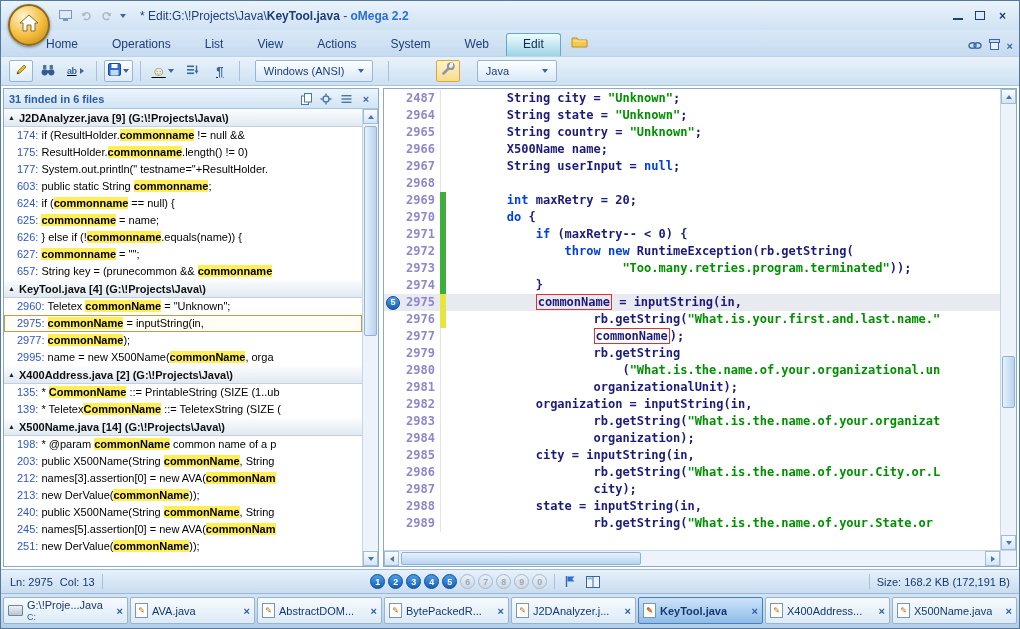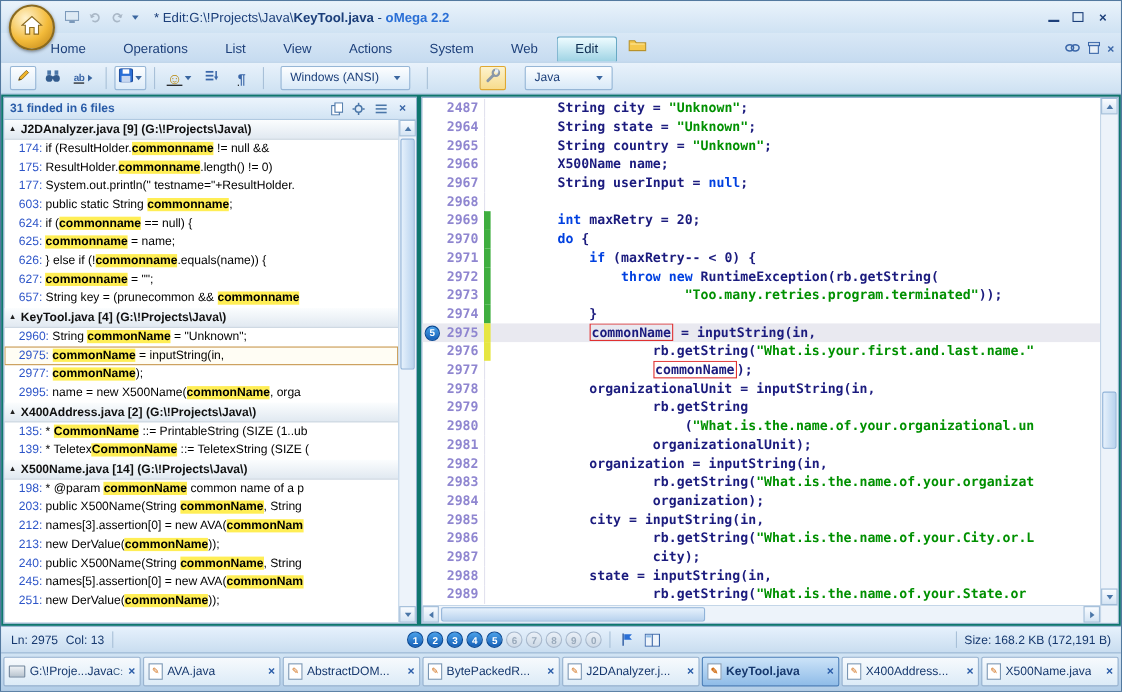--- a/index.html
+++ b/index.html
@@ -48,21 +48,21 @@
   .tdrop { height:22px; border:1px solid #96b6d6; border-radius:2px;
            background:linear-gradient(#fdfeff,#d8e9f8); font-size:11px; color:#1c3f7a;
            display:flex; align-items:center; padding:0 8px; gap:0; }
   .arr-dn { width:0; height:0; border-left:3px solid transparent; border-right:3px solid transparent;
             border-top:4px solid #3a66a0; }
   .smiley { font-size:14px; color:#b8860b; line-height:1; }
   .pilcrow { font-size:13px; font-weight:bold; color:#3a66a8; line-height:1; }
   .replace-txt { font-size:9px; font-weight:bold; color:#3a66a8; letter-spacing:-.5px; }
 
   
-  .main { flex:1; min-height:0; display:flex; padding:2px; background:#0f766e; }
+  .main { flex:1; min-height:0; display:flex; padding:2px; background:#ffffff; }
 
   
   .panel { width:376px; flex:none; background:#fff; border:1px solid #8aaacb; display:flex; flex-direction:column; min-height:0; }
   .panel-head { height:20px; flex:none; display:flex; align-items:center; gap:6px; padding:0 5px;
                 background:linear-gradient(#ecf4fc,#d2e4f4); border-bottom:1px solid #a8c4de;
                 font-size:11px; font-weight:bold; color:#2a5ca8; }
   .panel-head .spacer { flex:1; }
   .phic { width:14px; height:14px; display:flex; align-items:center; justify-content:center;
           color:#3a66a8; font-size:11px; font-weight:bold; }
   .panel-body { flex:1; min-height:0; display:flex; }
@@ -130,21 +130,21 @@
   .st-spacer { flex:1; }
   .stic { width:16px; height:14px; display:flex; align-items:center; justify-content:center; }
 
   
   .tabbar { height:35px; flex:none; display:flex; gap:2px; padding:3px 2px 4px;
             background:linear-gradient(#d2e4f4,#b2cde7); border-top:1px solid #9cb8d4; }
   .ftab { flex:1; min-width:0; display:flex; align-items:center; gap:4px; padding:0 4px;
           background:linear-gradient(#f7fafd,#dcebf7); border:1px solid #9ab4d0; border-radius:2px;
           font-size:11px; color:#16386e; overflow:hidden; white-space:nowrap; }
   .ftab.active { background:linear-gradient(#cce3f8,#8fbce8); border-color:#4a7eb8; font-weight:bold; }
-  .ftab .lblwrap { display:flex; flex-direction:row; line-height:12px; min-width:0; overflow:hidden; }
+  .ftab .lblwrap { display:flex; flex-direction:column; line-height:12px; min-width:0; overflow:hidden; }
   .ftab .sub { font-size:9px; color:#3a5c86; }
   .ftab .x { margin-left:auto; color:#2a5ca8; font-size:11px; font-weight:bold; flex:none; }
   .page-ic { width:13px; height:15px; flex:none; background:#fff; border:1px solid #7a96b4;
              display:flex; align-items:center; justify-content:center; font-size:8px; color:#d06a10; }
   .drive-ic { width:15px; height:11px; flex:none; background:linear-gradient(#eef2f6,#b9c4cf);
               border:1px solid #70849a; border-radius:1px; }
 </style>
 </head>
 <body>
 
@@ -333,21 +333,21 @@
             <div class="rline"><span class="rnum">174: </span><span>if (ResultHolder.</span><span class="hl">commonname</span><span> != null &amp;&amp;</span></div>
             <div class="rline"><span class="rnum">175: </span><span>ResultHolder.</span><span class="hl">commonname</span><span>.length() != 0)</span></div>
             <div class="rline"><span class="rnum">177: </span><span>System.out.println(" testname="+ResultHolder.</span></div>
             <div class="rline"><span class="rnum">603: </span><span>public static String </span><span class="hl">commonname</span><span>;</span></div>
             <div class="rline"><span class="rnum">624: </span><span>if (</span><span class="hl">commonname</span><span> == null) {</span></div>
             <div class="rline"><span class="rnum">625: </span><span class="hl">commonname</span><span> = name;</span></div>
             <div class="rline"><span class="rnum">626: </span><span>} else if (!</span><span class="hl">commonname</span><span>.equals(name)) {</span></div>
             <div class="rline"><span class="rnum">627: </span><span class="hl">commonname</span><span> = "";</span></div>
             <div class="rline"><span class="rnum">657: </span><span>String key = (prunecommon &amp;&amp; </span><span class="hl">commonname</span></div>
             <div class="rgroup"><span class="tri">▲</span><span>KeyTool.java [4]  </span><span>(G:\!Projects\Java\)</span></div>
-            <div class="rline"><span class="rnum">2960: </span><span>String </span><span class="hl">commonName</span><span> = "Unknown";</span></div>
+            <div class="rline"><span class="rnum">2960: </span><span>Teletex </span><span class="hl">commonName</span><span> = "Unknown";</span></div>
             <div class="rline sel"><span class="rnum">2975: </span><span class="hl">commonName</span><span> = inputString(in,</span></div>
             <div class="rline"><span class="rnum">2977: </span><span class="hl">commonName</span><span>);</span></div>
             <div class="rline"><span class="rnum">2995: </span><span>name = new X500Name(</span><span class="hl">commonName</span><span>, orga</span></div>
             <div class="rgroup"><span class="tri">▲</span><span>X400Address.java [2]  </span><span>(G:\!Projects\Java\)</span></div>
             <div class="rline"><span class="rnum">135: </span><span>* </span><span class="hl">CommonName</span><span> ::= PrintableString (SIZE (1..ub</span></div>
             <div class="rline"><span class="rnum">139: </span><span>* Teletex</span><span class="hl">CommonName</span><span> ::= TeletexString (SIZE (</span></div>
             <div class="rgroup"><span class="tri">▲</span><span>X500Name.java [14]  </span><span>(G:\!Projects\Java\)</span></div>
             <div class="rline"><span class="rnum">198: </span><span>* @param </span><span class="hl">commonName</span><span> common name of a p</span></div>
             <div class="rline"><span class="rnum">203: </span><span>public X500Name(String </span><span class="hl">commonName</span><span>, String</span></div>
             <div class="rline"><span class="rnum">212: </span><span>names[3].assertion[0] = new AVA(</span><span class="hl">commonNam</span></div>
@@ -379,21 +379,20 @@
             <div class="crow"><span class="gbadge"></span><span class="lnum">2968</span><span class="cmark"></span><span class="ctext"></span></div>
             <div class="crow"><span class="gbadge"></span><span class="lnum">2969</span><span class="cmark green"></span><span class="ctext"><span class="tk-p">        </span><span class="tk-k">int</span><span class="tk-p"> maxRetry = 20;</span></span></div>
             <div class="crow"><span class="gbadge"></span><span class="lnum">2970</span><span class="cmark green"></span><span class="ctext"><span class="tk-p">        </span><span class="tk-k">do</span><span class="tk-p"> {</span></span></div>
             <div class="crow"><span class="gbadge"></span><span class="lnum">2971</span><span class="cmark green"></span><span class="ctext"><span class="tk-p">            </span><span class="tk-k">if</span><span class="tk-p"> (maxRetry-- &lt; 0) {</span></span></div>
             <div class="crow"><span class="gbadge"></span><span class="lnum">2972</span><span class="cmark green"></span><span class="ctext"><span class="tk-p">                </span><span class="tk-k">throw</span><span class="tk-p"> </span><span class="tk-k">new</span><span class="tk-p"> RuntimeException(rb.getString(</span></span></div>
             <div class="crow"><span class="gbadge"></span><span class="lnum">2973</span><span class="cmark green"></span><span class="ctext"><span class="tk-p">                        </span><span class="tk-s">"Too.many.retries.program.terminated"</span><span class="tk-p">));</span></span></div>
             <div class="crow"><span class="gbadge"></span><span class="lnum">2974</span><span class="cmark green"></span><span class="ctext"><span class="tk-p">            }</span></span></div>
             <div class="crow cur"><span class="gbadge on">5</span><span class="lnum">2975</span><span class="cmark yellow"></span><span class="ctext"><span class="tk-p">            </span><span class="tk-b">commonName</span><span class="tk-p"> = inputString(in,</span></span></div>
             <div class="crow"><span class="gbadge"></span><span class="lnum">2976</span><span class="cmark yellow"></span><span class="ctext"><span class="tk-p">                    rb.getString(</span><span class="tk-s">"What.is.your.first.and.last.name."</span></span></div>
             <div class="crow"><span class="gbadge"></span><span class="lnum">2977</span><span class="cmark"></span><span class="ctext"><span class="tk-p">                    </span><span class="tk-b">commonName</span><span class="tk-p">);</span></span></div>
-            <div class="crow"><span class="gbadge"></span><span class="lnum">2978</span><span class="cmark"></span><span class="ctext"><span class="tk-p">            organizationalUnit = inputString(in,</span></span></div>
             <div class="crow"><span class="gbadge"></span><span class="lnum">2979</span><span class="cmark"></span><span class="ctext"><span class="tk-p">                    rb.getString</span></span></div>
             <div class="crow"><span class="gbadge"></span><span class="lnum">2980</span><span class="cmark"></span><span class="ctext"><span class="tk-p">                        (</span><span class="tk-s">"What.is.the.name.of.your.organizational.un</span></span></div>
             <div class="crow"><span class="gbadge"></span><span class="lnum">2981</span><span class="cmark"></span><span class="ctext"><span class="tk-p">                    organizationalUnit);</span></span></div>
             <div class="crow"><span class="gbadge"></span><span class="lnum">2982</span><span class="cmark"></span><span class="ctext"><span class="tk-p">            organization = inputString(in,</span></span></div>
             <div class="crow"><span class="gbadge"></span><span class="lnum">2983</span><span class="cmark"></span><span class="ctext"><span class="tk-p">                    rb.getString(</span><span class="tk-s">"What.is.the.name.of.your.organizat</span></span></div>
             <div class="crow"><span class="gbadge"></span><span class="lnum">2984</span><span class="cmark"></span><span class="ctext"><span class="tk-p">                    organization);</span></span></div>
             <div class="crow"><span class="gbadge"></span><span class="lnum">2985</span><span class="cmark"></span><span class="ctext"><span class="tk-p">            city = inputString(in,</span></span></div>
             <div class="crow"><span class="gbadge"></span><span class="lnum">2986</span><span class="cmark"></span><span class="ctext"><span class="tk-p">                    rb.getString(</span><span class="tk-s">"What.is.the.name.of.your.City.or.L</span></span></div>
             <div class="crow"><span class="gbadge"></span><span class="lnum">2987</span><span class="cmark"></span><span class="ctext"><span class="tk-p">                    city);</span></span></div>
             <div class="crow"><span class="gbadge"></span><span class="lnum">2988</span><span class="cmark"></span><span class="ctext"><span class="tk-p">            state = inputString(in,</span></span></div>

